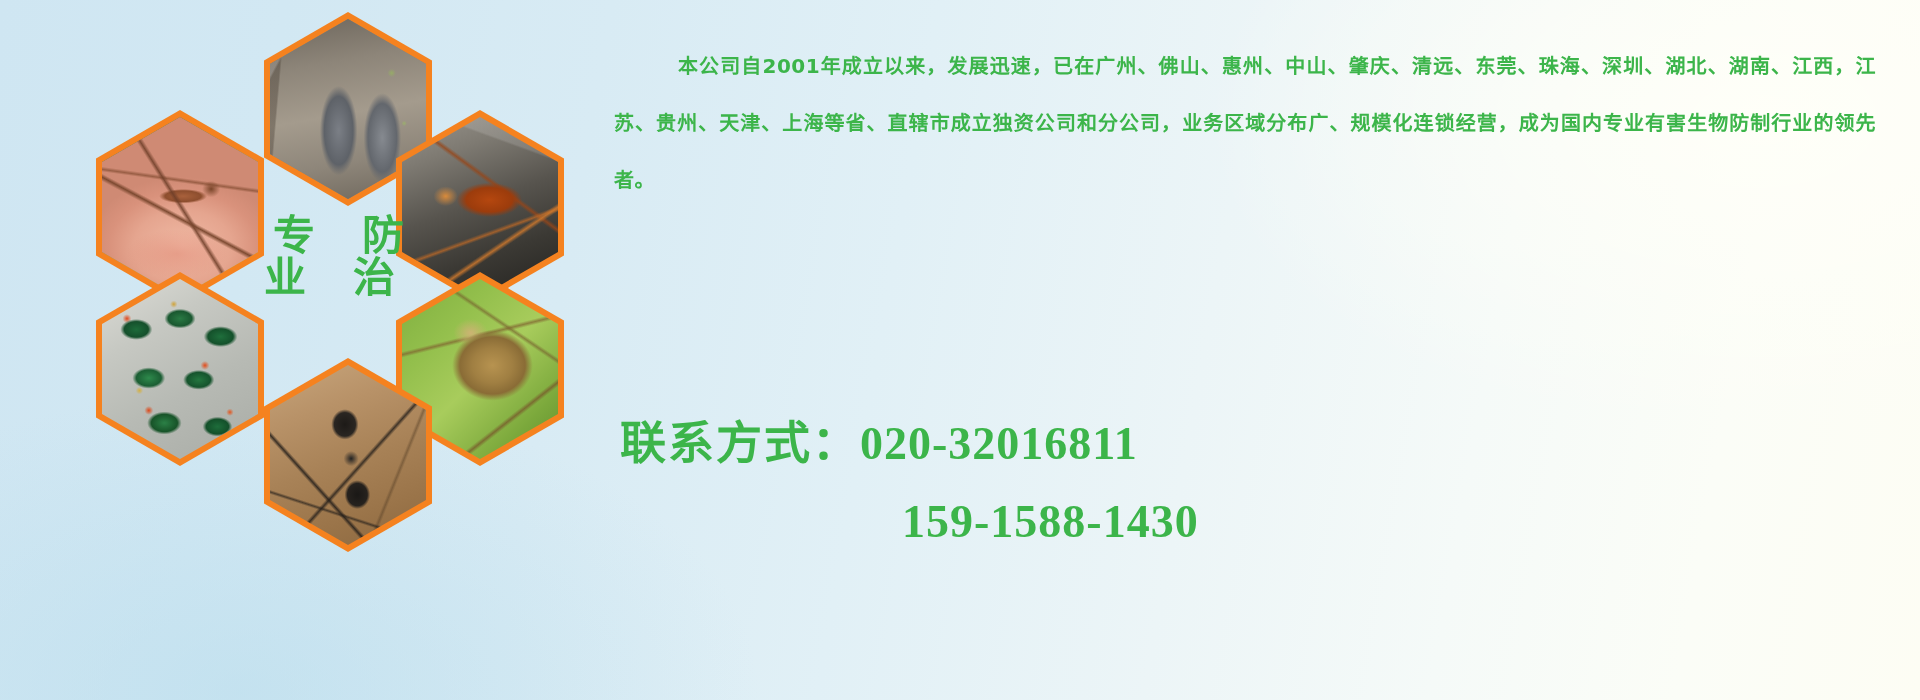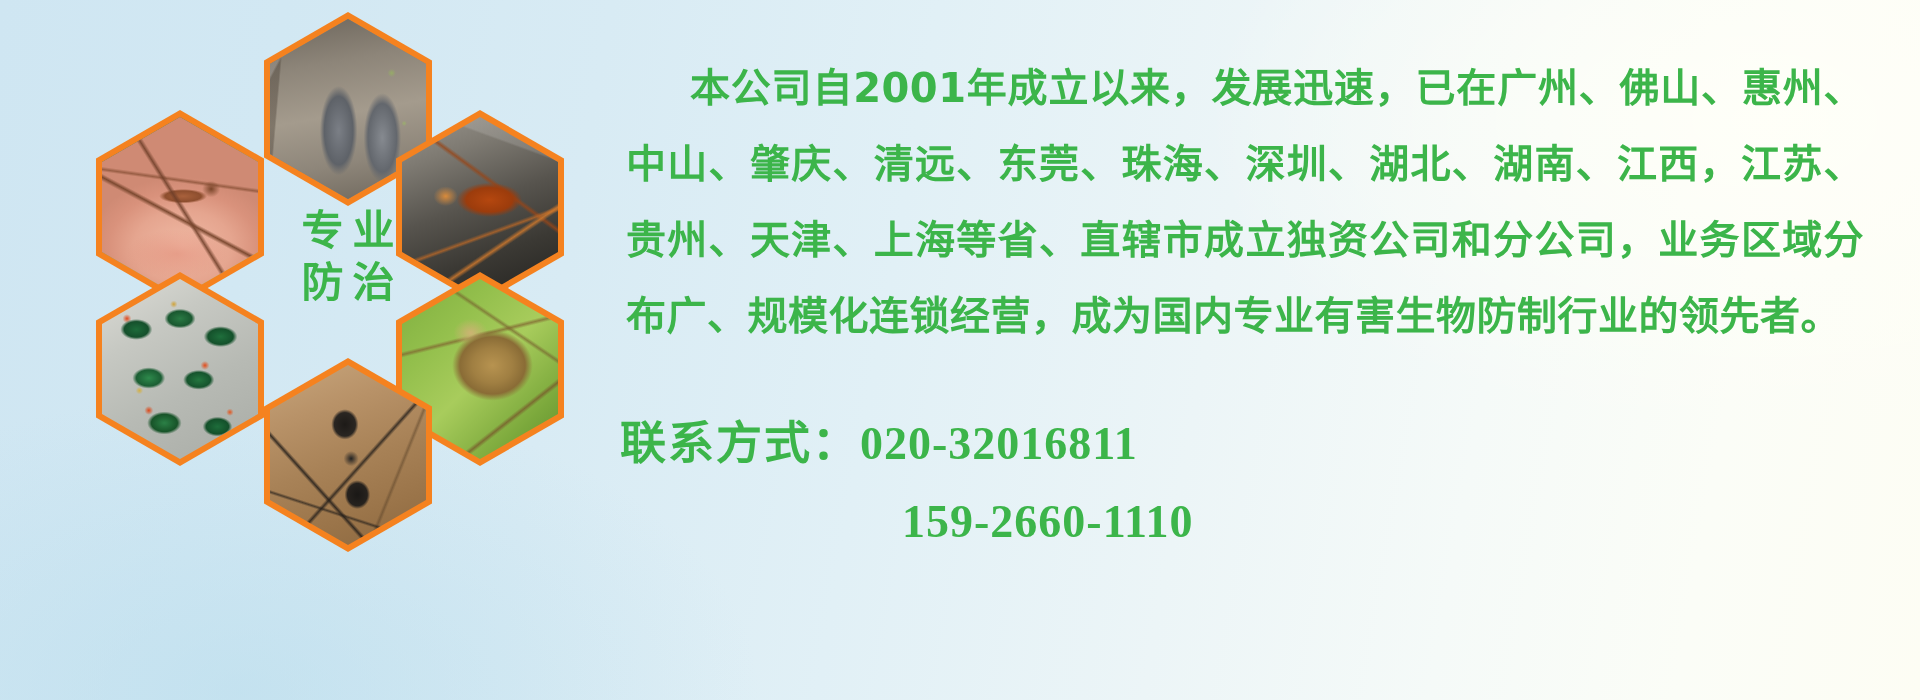--- a/index.html
+++ b/index.html
@@ -88,21 +88,21 @@
     background: transparent;
   }
   .hex-center .inner {
     left: 0; top: 0; width: 168px; height: 194px;
     background: transparent;
   }
   .center-label {
     position: absolute;
     inset: 0;
     display: flex;
-    flex-direction: column;
+    flex-direction: row;
     align-items: center;
     justify-content: center;
     gap: 10px;
   }
   .center-label span {
     color: #3cb54a;
     font-size: 42px;
     font-weight: 700;
     letter-spacing: 9px;
     text-indent: 9px;
@@ -219,25 +219,25 @@
   }
 
   
   #copy {
     position: absolute;
     left: 610px;
     top: 34px;
     width: 1270px;
   }
   #about-paragraph {
-    margin: 16px;
+    margin: 4px;
     color: #3cb54a;
-    font-size: 40px;
+    font-size: 20px;
     font-weight: 700;
-    line-height: 76px;
+    line-height: 57px;
     text-indent: 64px;
     letter-spacing: 0.5px;
     text-align: justify;
     text-justify: inter-character;
     font-family: "DejaVu Sans", "Liberation Sans", sans-serif;
   }
 
   #contact {
     position: absolute;
     left: 620px;
@@ -316,17 +316,17 @@
 
   <div id="copy">
     <p id="about-paragraph">本公司自2001年成立以来，发展迅速，已在广州、佛山、惠州、中山、肇庆、清远、东莞、珠海、深圳、湖北、湖南、江西，江苏、贵州、天津、上海等省、直辖市成立独资公司和分公司，业务区域分布广、规模化连锁经营，成为国内专业有害生物防制行业的领先者。</p>
   </div>
 
   <div id="contact">
     <div class="contact-line">
       <span id="contact-label">联系方式：</span><span>020-32016811</span>
     </div>
     <div class="contact-line secondary">
-      <span>159-2660-1110</span>
+      <span>159-1588-1430</span>
     </div>
   </div>
 
 </div>
 
 </body></html>

